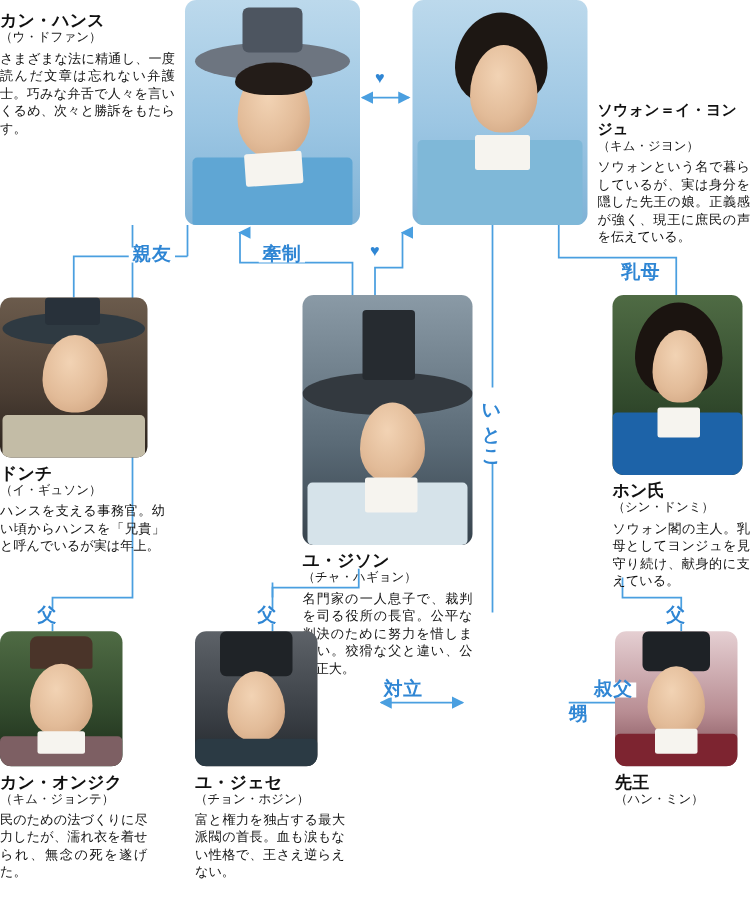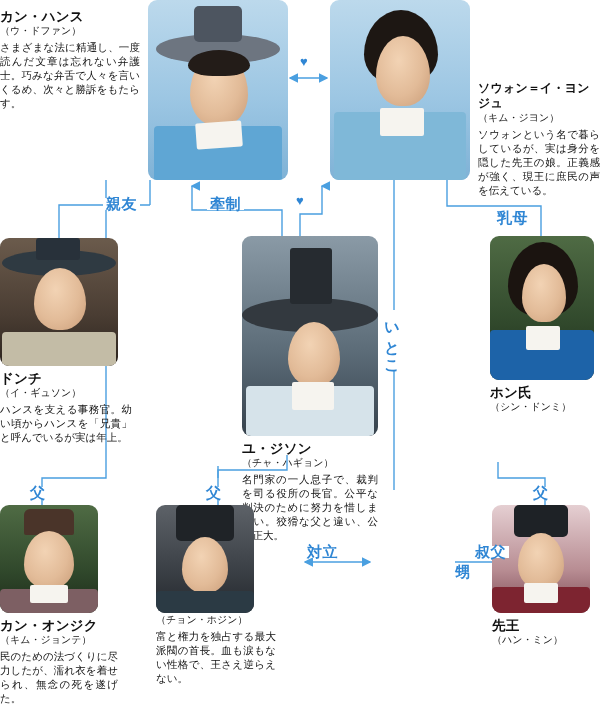--- a/index.html
+++ b/index.html
@@ -279,20 +279,21 @@
       <div class="ph-layer">
         <div class="hair" style="left:18px; top:6px;   width:70px;  height:74px; background:#1b1410;"></div>
         <div class="face" style="left:32px; top:28px;  width:44px;  height:58px;"></div>
         <div class="robe" style="left:0px;  top:94px;  width:104px; height:50px; background:#1d63a8;"></div>
         <div class="collar" style="left:36px; top:90px;  width:34px;  height:24px;"></div>
       </div>
     </div>
     <div style="width:110px;">
       <div class="char-name">ホン氏</div>
       <div class="char-actor">（シン・ドンミ）</div>
+      <div class="char-desc">ソウォン閣の主人。乳母としてヨンジュを見守り続け、献身的に支えている。</div>
     </div>
   </div>
 
   <div class="char" style="left:0px; top:505px;">
     <div class="char-photo green" style="width:98px; height:108px;">
       <div class="ph-layer">
         <div class="hat" style="left:24px; top:4px;  width:50px; height:26px; background:#4a3429; border-radius:6px 6px 2px 2px;"></div>
         <div class="face" style="left:24px; top:26px; width:50px; height:58px;"></div>
         <div class="robe" style="left:0px;  top:84px; width:98px; height:24px; background:#7d5f63;"></div>
         <div class="collar" style="left:30px; top:80px; width:38px; height:18px;"></div>
@@ -307,20 +308,21 @@
 
   <div class="char" style="left:156px; top:505px;">
     <div class="char-photo dim" style="width:98px; height:108px;">
       <div class="ph-layer">
         <div class="hat" style="left:20px; top:0px;  width:58px; height:36px; background:#1f2327; border-radius:5px;"></div>
         <div class="face" style="left:26px; top:32px; width:46px; height:56px;"></div>
         <div class="robe" style="left:0px;  top:86px; width:98px; height:22px; background:#2b3a44;"></div>
       </div>
     </div>
     <div style="width:120px;">
+      <div class="char-name">ユ・ジェセ</div>
       <div class="char-actor">（チョン・ホジン）</div>
       <div class="char-desc">富と権力を独占する最大派閥の首長。血も涙もない性格で、王さえ逆らえない。</div>
     </div>
   </div>
 
 
   <div class="char" style="left:492px; top:505px;">
     <div class="char-photo rose" style="width:98px; height:108px;">
       <div class="ph-layer">
         <div class="hat" style="left:22px; top:0px;  width:54px; height:32px; background:#1e2226; border-radius:5px;"></div>

